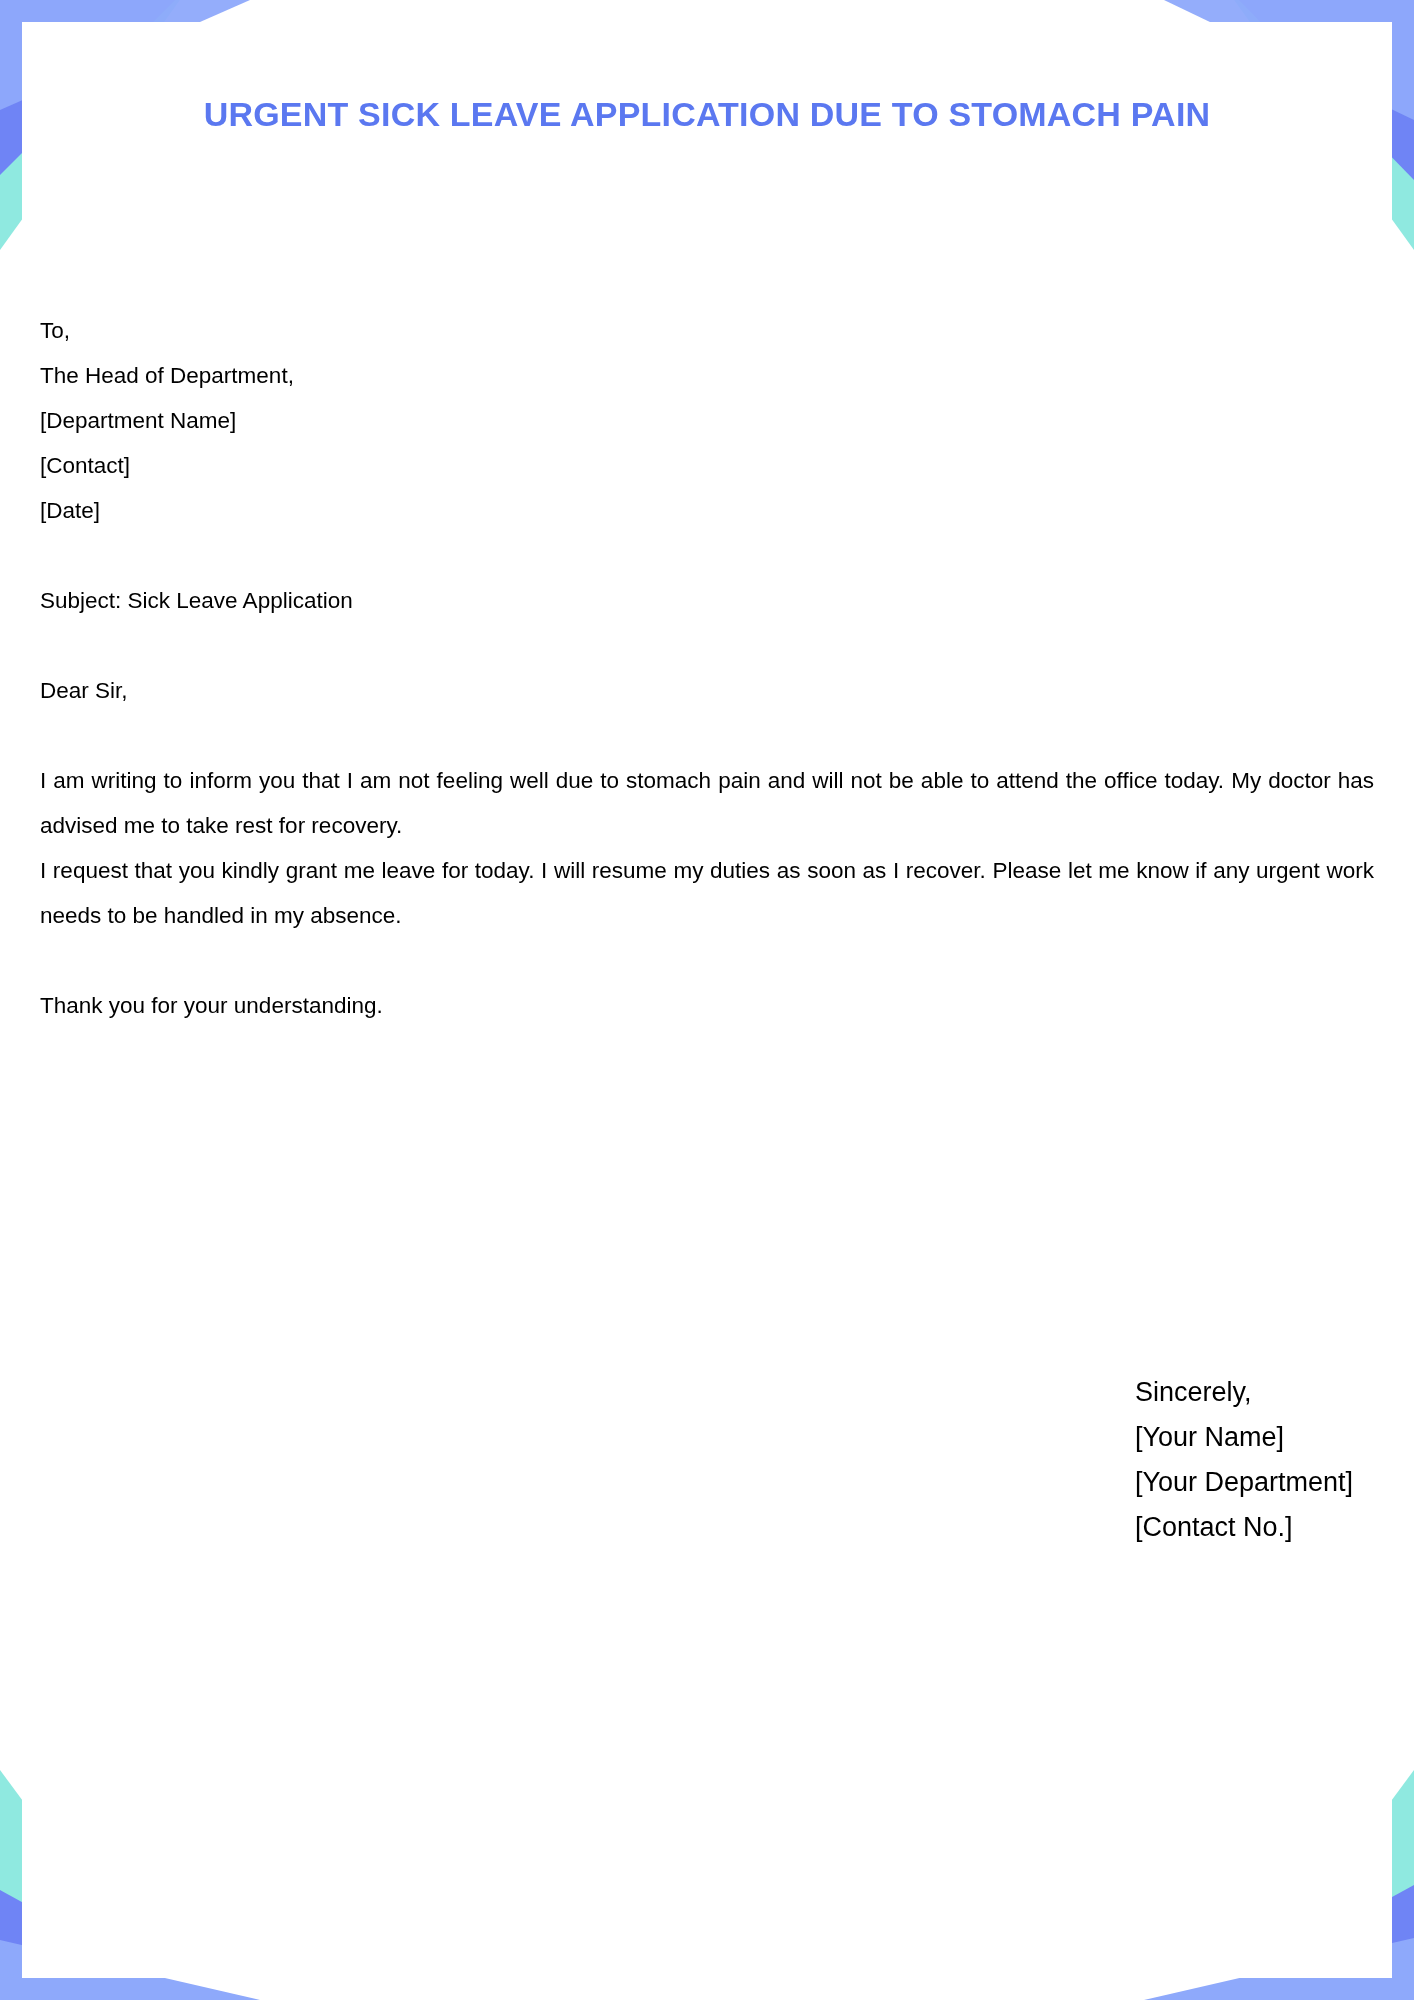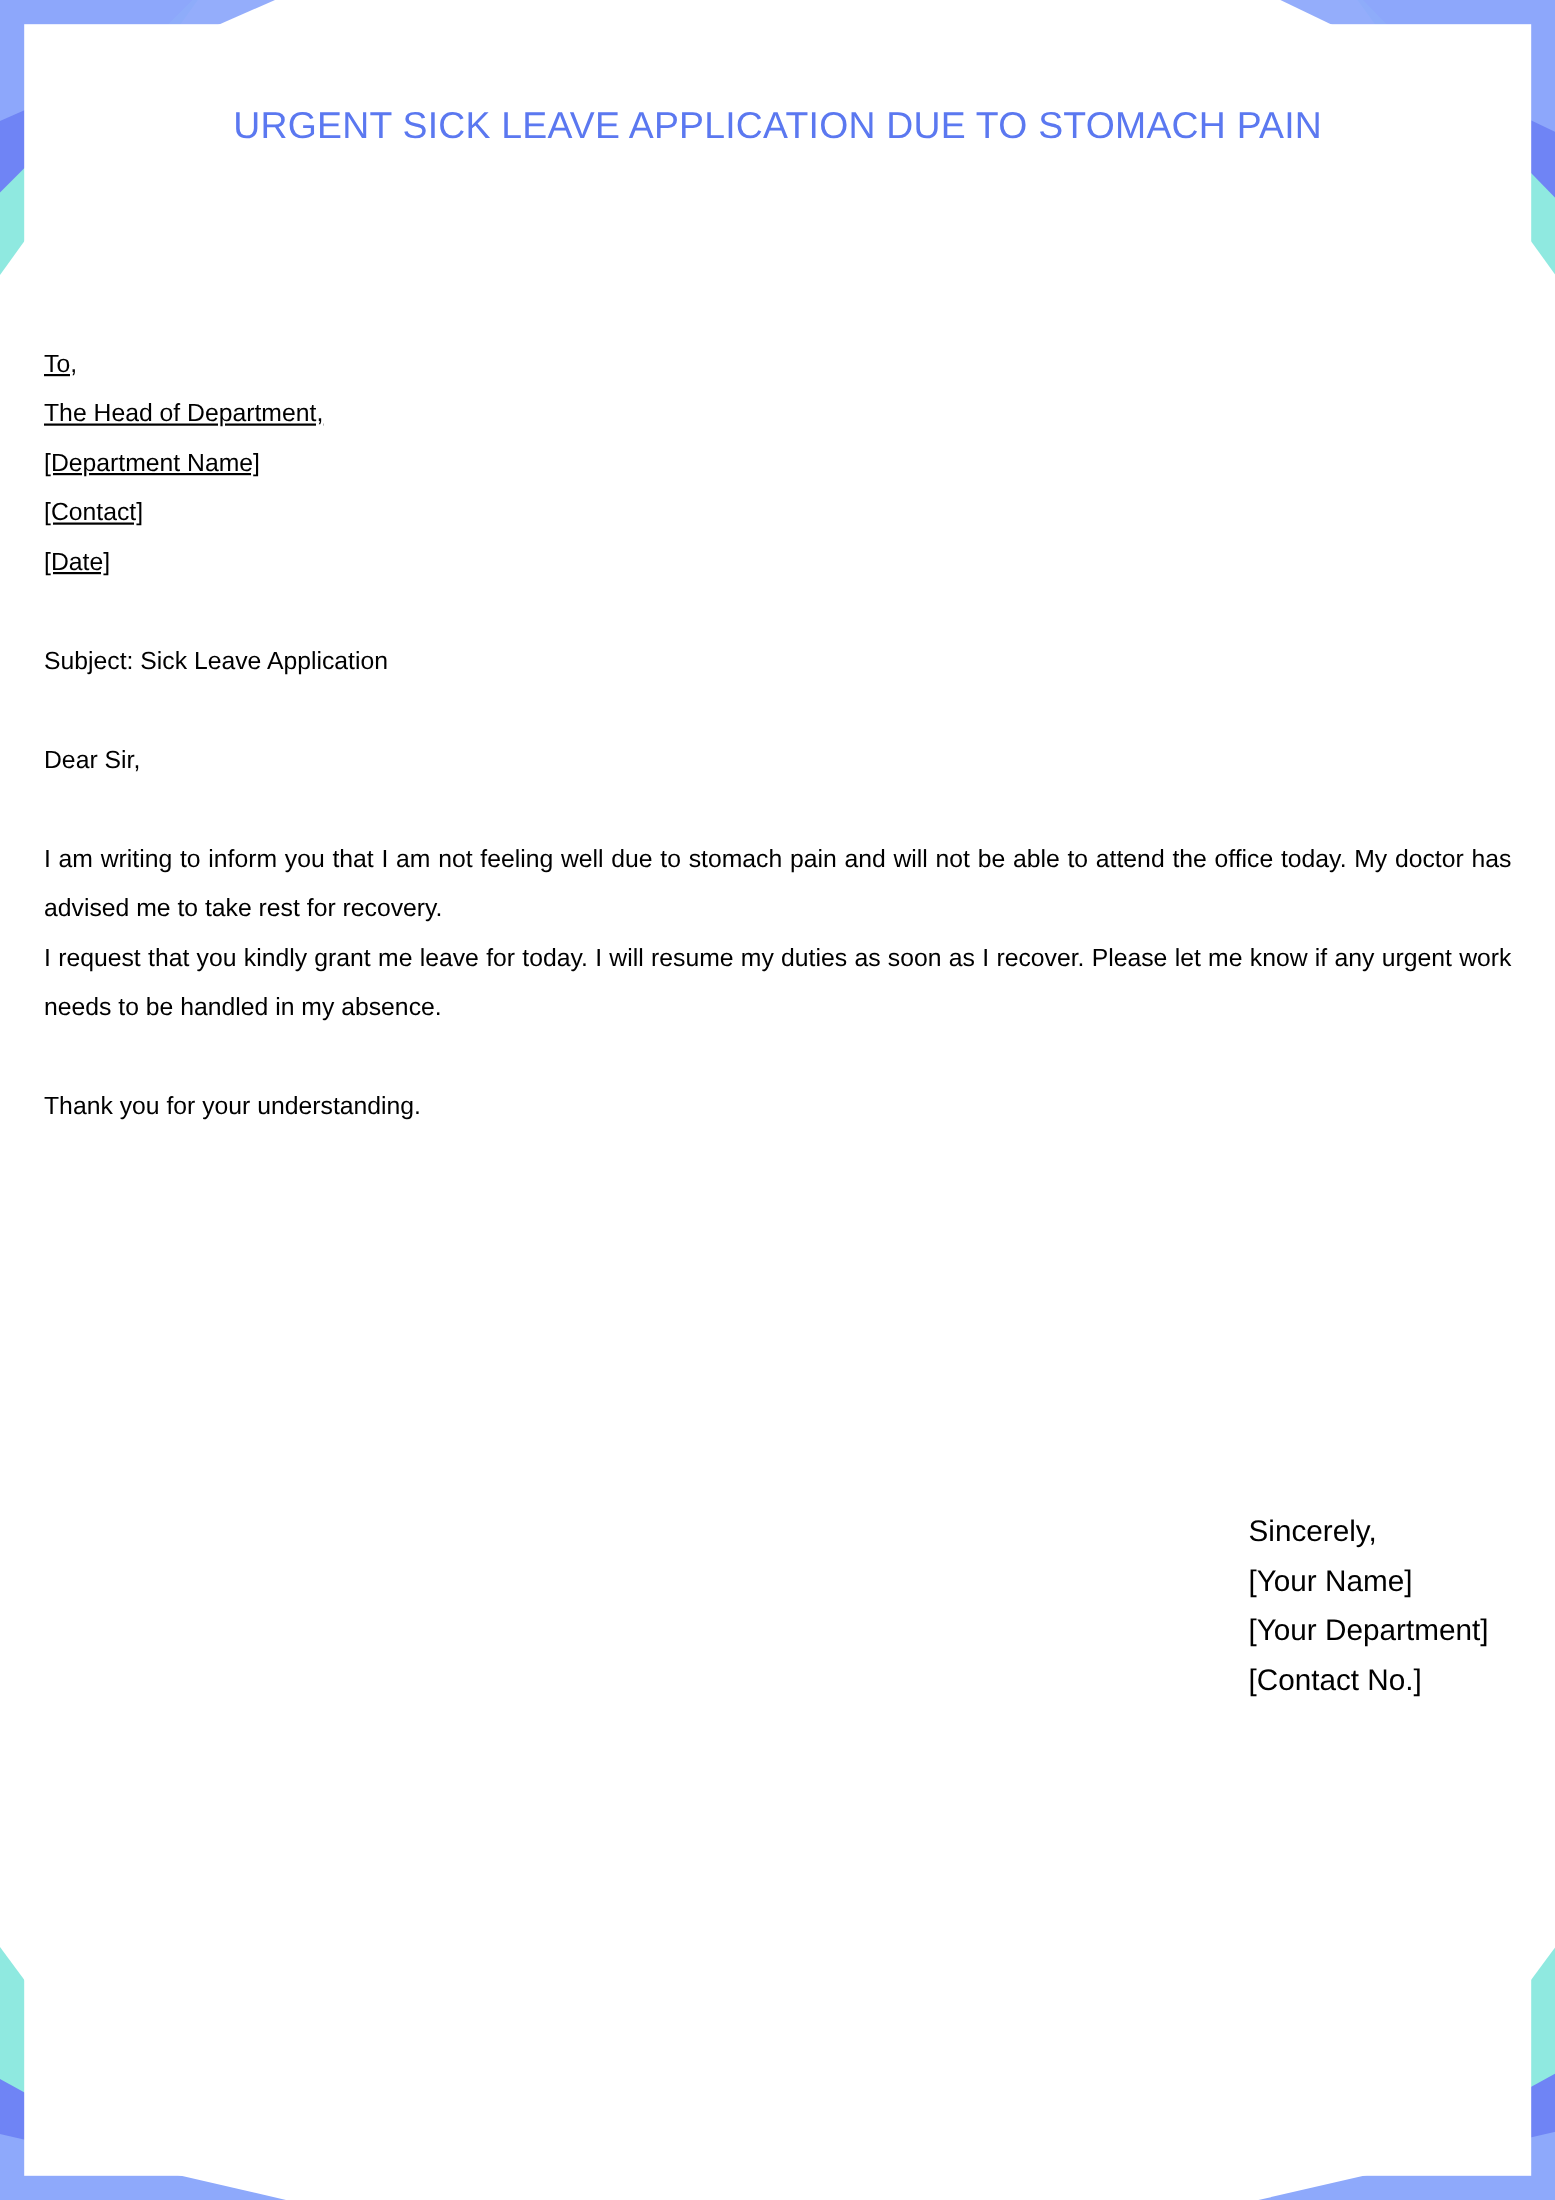--- a/index.html
+++ b/index.html
@@ -112,39 +112,38 @@
     z-index: 3;
   }
 
   .doc-title {
     position: absolute;
     top: 95px;
     left: 0;
     width: 1414px;
     text-align: center;
     font-size: 34px;
-    font-weight: normal;
+    font-weight: bold;
     color: #5b78f0;
     letter-spacing: .2px;
   }
 
   .letter-body {
     position: absolute;
     top: 308px;
     left: 40px;
     width: 1334px;
     font-size: 22.5px;
     line-height: 45px;
     color: #000000;
   }
 
   .block {
     margin: 0;
     padding: 0;
-    text-decoration: underline;
   }
   .gap {
     height: 45px;
   }
   .para {
     text-align: justify;
     text-justify: inter-word;
   }
 
   .signature {

